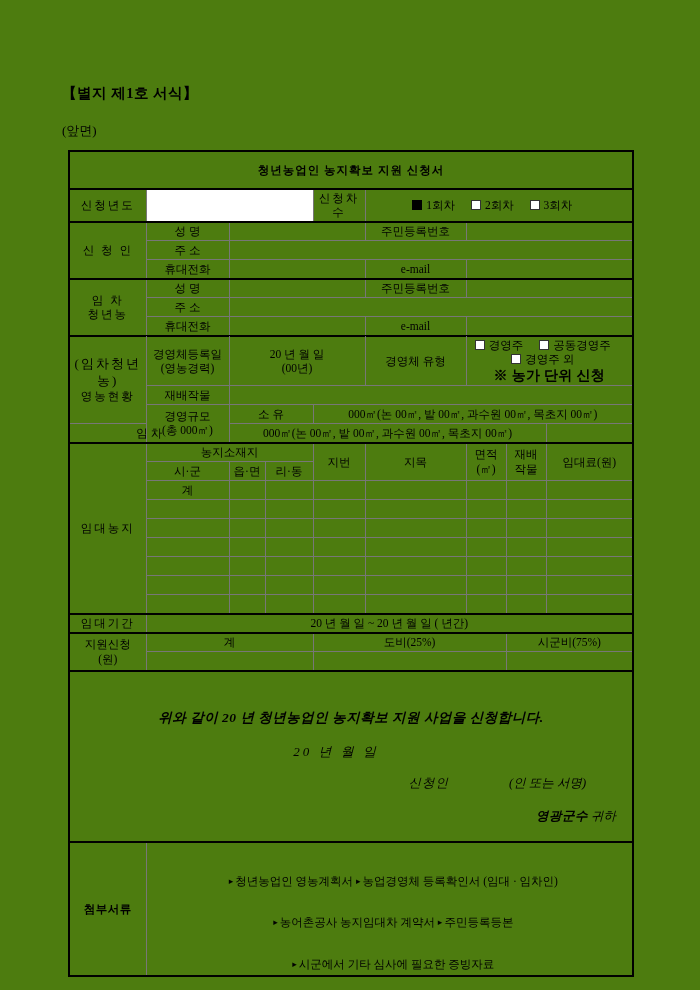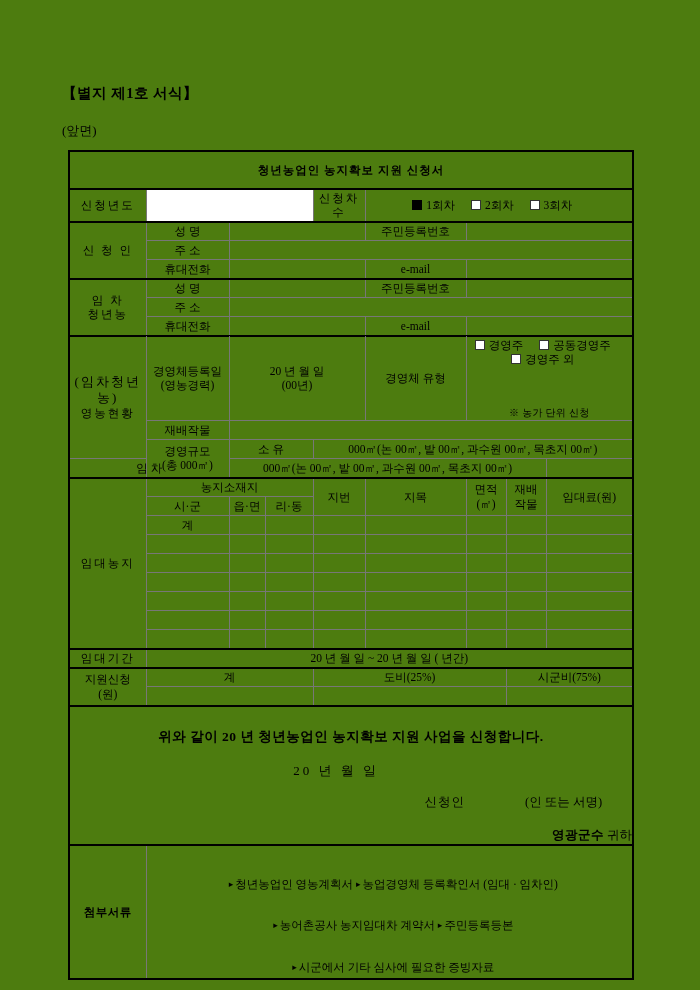--- a/index.html
+++ b/index.html
@@ -77,39 +77,39 @@
     display: inline-block;
     width: 8px; height: 8px;
     border: 1px solid #333;
     margin-right: 4px;
     vertical-align: -1px;
     background: #fff;
   }
   .chk.filled { background: #000; border-color: #000; }
   .chkline { display: inline-block; margin-right: 13px; white-space: nowrap; }
   .note {
-    font-weight: normal;
-    font-size: 10px;
+    font-weight: bold;
+    font-size: 14px;
     letter-spacing: .3px;
-    margin-top: 40px;
   }
   .mini { font-size: 13px; }
   .biz-type-cell {
     text-align: left;
     padding-left: 8px;
     line-height: 1.45;
     font-size: 11px;
   }
 
   .decl-cell {
     height: 130px !important;
     vertical-align: top;
     text-align: left;
-    padding: 0 !important;
+    padding: 16px !important;
     position: relative;
+    font-style: italic;
   }
   .decl-main {
     text-align: center;
     font-weight: bold;
     font-size: 13.5px;
     margin-top: 22px;
     letter-spacing: .5px;
   }
   .decl-date {
     text-align: center;

